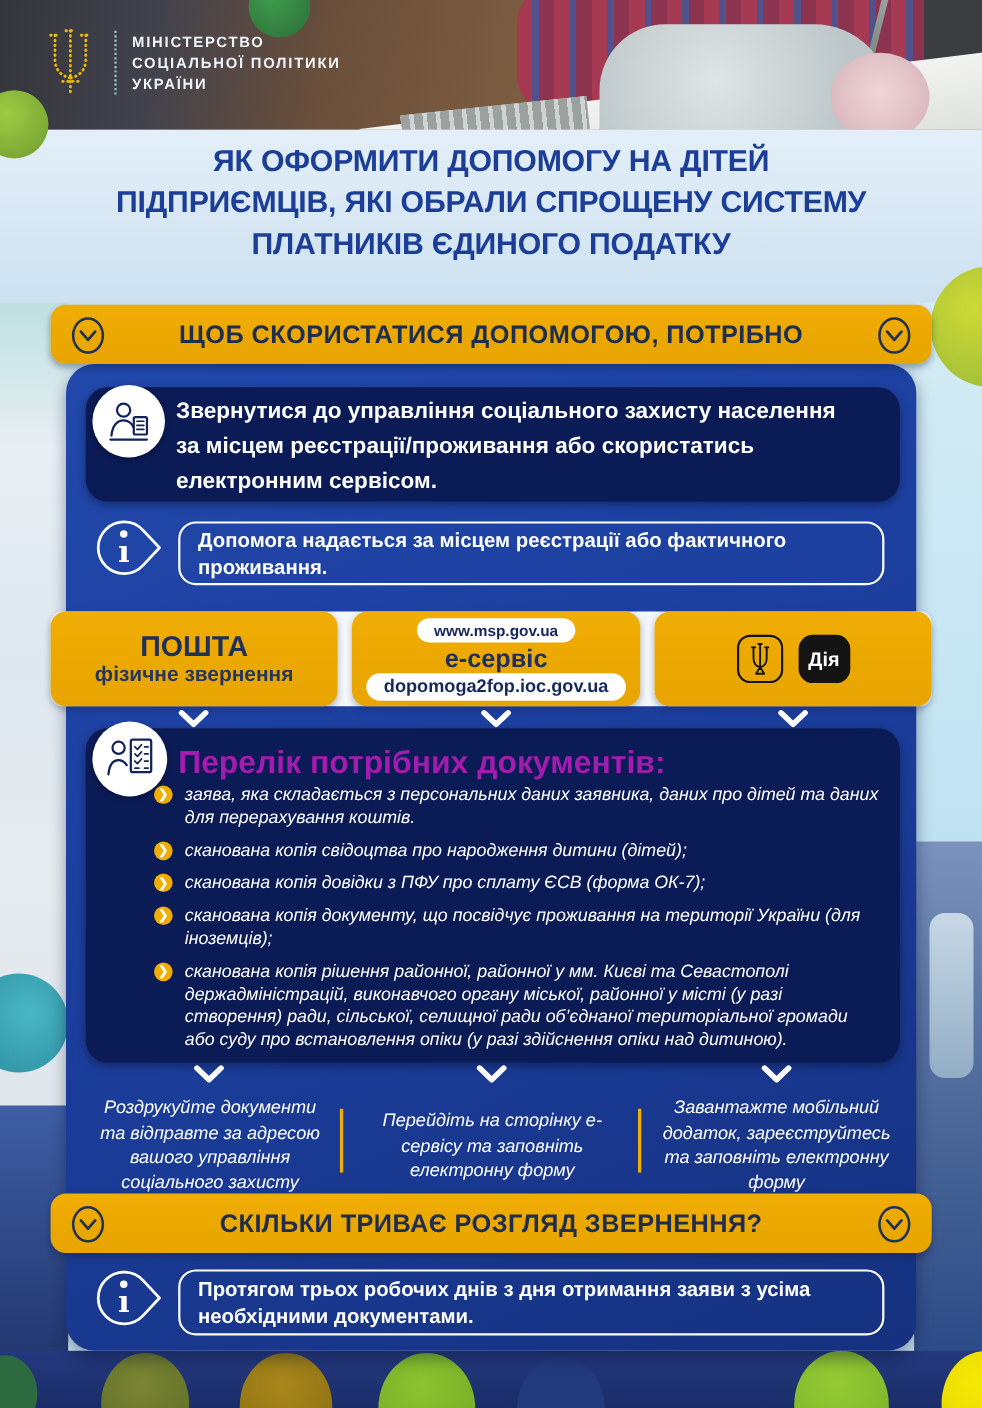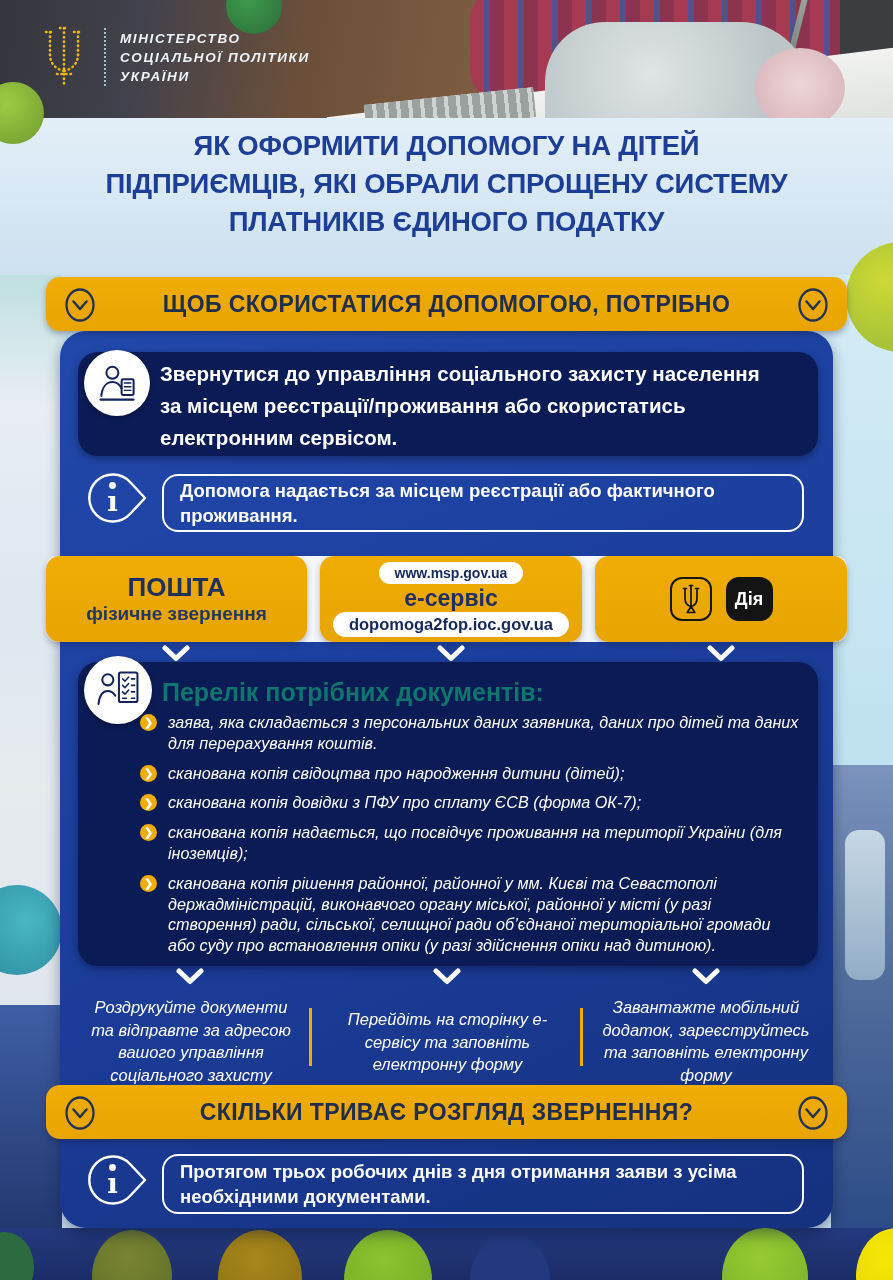--- a/index.html
+++ b/index.html
@@ -22,21 +22,21 @@
   .hdr .blanket{position:absolute;left:545px;top:22px;width:265px;height:130px;border-radius:60px 70px 20px 20px;
        background:radial-gradient(circle at 40% 40%,#dfe4e4,#bcc6c8 70%);}
   .hdr .babyhat{position:absolute;left:755px;top:48px;width:90px;height:80px;border-radius:50%;
        background:radial-gradient(circle at 50% 45%,#eed6d8,#dbb9bf 75%);}
   .hdr .keyboard{position:absolute;left:365px;top:96px;width:170px;height:30px;background:#cfd4d2;transform:rotate(-6deg);
        background-image:repeating-linear-gradient(90deg,#9aa19f 0 8px,#cfd4d2 8px 12px);}
   .hdr .lampline{position:absolute;left:788px;top:-6px;width:6px;height:120px;background:linear-gradient(#9aa39d,#5f6862);transform:rotate(14deg);}
   .hdr .shelf{position:absolute;left:840px;top:0;width:60px;height:70px;background:#3c3d41;}
 
   
-  .logo{left:38px;top:26px;display:flex;align-items:center;gap:14px;font-style:italic;}
+  .logo{left:38px;top:26px;display:flex;align-items:center;gap:14px;}
   .logo .divider{width:0;height:58px;border-left:2px dotted #9fd8e2;opacity:.9;}
   .ministry{color:#eef5fa;font-weight:700;font-size:13.5px;line-height:19px;letter-spacing:1.6px;}
 
   
   .titlebg{left:0;top:118px;width:893px;height:157px;background:linear-gradient(#e3eff8,#cde1f0);}
   .title{left:0;top:127px;width:893px;text-align:center;color:var(--title-navy);
          font-weight:700;font-size:27.5px;line-height:38px;letter-spacing:-0.2px;}
 
   
   .banner{left:46px;width:801px;height:54px;background:linear-gradient(var(--gold),var(--gold-deep));
@@ -68,21 +68,21 @@
   .post-sub{color:#26375f;font-weight:600;font-size:19px;line-height:24px;text-align:center;}
   .pill{background:#fff;border-radius:999px;color:#15275c;font-weight:700;text-align:center;padding:3px 16px;white-space:nowrap;}
   .eservice{color:#1f3060;font-weight:700;font-size:23px;line-height:24px;}
   .diia-badge{width:47px;height:44px;background:var(--diia-black);border-radius:13px;color:#fff;
               display:flex;align-items:center;justify-content:center;font-weight:700;font-size:18px;}
   .trident-box{width:42px;height:44px;border:2.4px solid #151515;border-radius:12px;display:flex;align-items:center;justify-content:center;}
 
   .varrow{z-index:5;}
 
   
-  .doc-head{color:#0f766e;font-weight:700;font-size:25px;z-index:5;}
+  .doc-head{color:#a21caf;font-weight:700;font-size:29px;z-index:5;}
   .doclist{display:flex;flex-direction:column;gap:9px;z-index:5;}
   .doc-item{display:flex;gap:11px;color:#fff;font-style:italic;font-weight:500;font-size:16.2px;line-height:20.8px;}
   .bullet{flex:0 0 auto;width:17px;height:17px;margin-top:2px;border-radius:50%;background:var(--gold);color:#fff;
           display:flex;align-items:center;justify-content:center;font-size:11px;font-weight:700;font-style:normal;}
 
   
   .action-col{color:#fff;font-style:italic;font-weight:500;font-size:16.5px;line-height:22.5px;text-align:center;z-index:5;}
   .vdivider{width:2.5px;background:var(--gold);z-index:5;}
 
   
@@ -252,21 +252,21 @@
     <div class="doc-item">
       <span class="bullet">❯</span>
       <span>сканована копія свідоцтва про народження дитини (дітей);</span>
     </div>
     <div class="doc-item">
       <span class="bullet">❯</span>
       <span>сканована копія довідки з ПФУ про сплату ЄСВ (форма ОК-7);</span>
     </div>
     <div class="doc-item">
       <span class="bullet">❯</span>
-      <span>сканована копія надається, що посвідчує проживання на території України (для іноземців);</span>
+      <span>сканована копія документу, що посвідчує проживання на території України (для іноземців);</span>
     </div>
     <div class="doc-item">
       <span class="bullet">❯</span>
       <span>сканована копія рішення районної, районної у мм. Києві та Севастополі держадміністрацій, виконавчого органу міської, районної у місті (у разі створення) ради, сільської, селищної ради об’єднаної територіальної громади або суду про встановлення опіки (у разі здійснення опіки над дитиною).</span>
     </div>
   </div>
 
   <div class="abs varrow" style="left:175px;top:968px;">
     <svg width="30" height="18" viewBox="0 0 30 18">
         <polyline points="4,3 15,13.5 26,3" fill="none" stroke="#fff" stroke-width="5" stroke-linecap="round" stroke-linejoin="round"></polyline>

